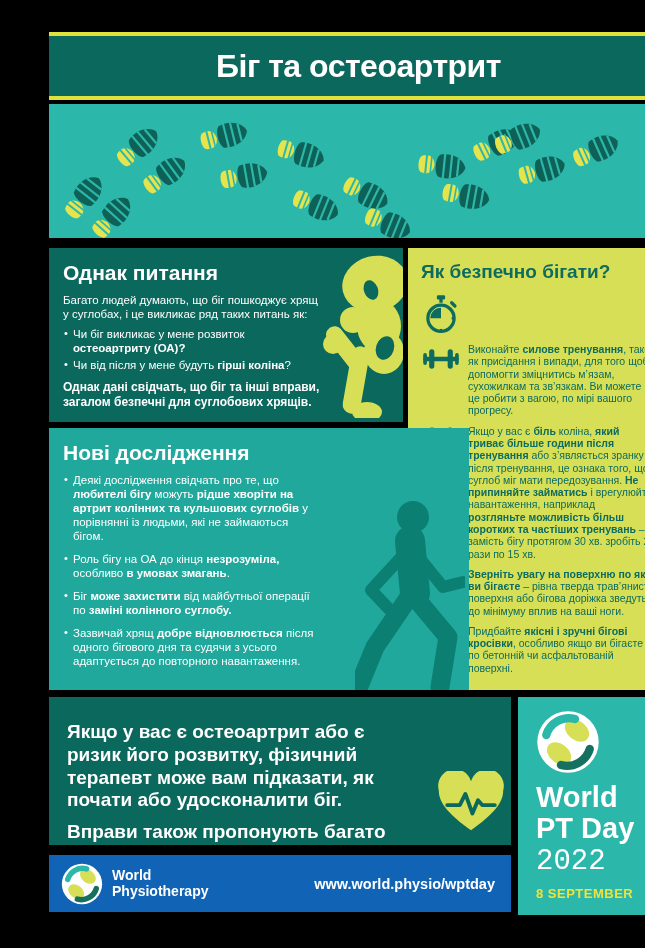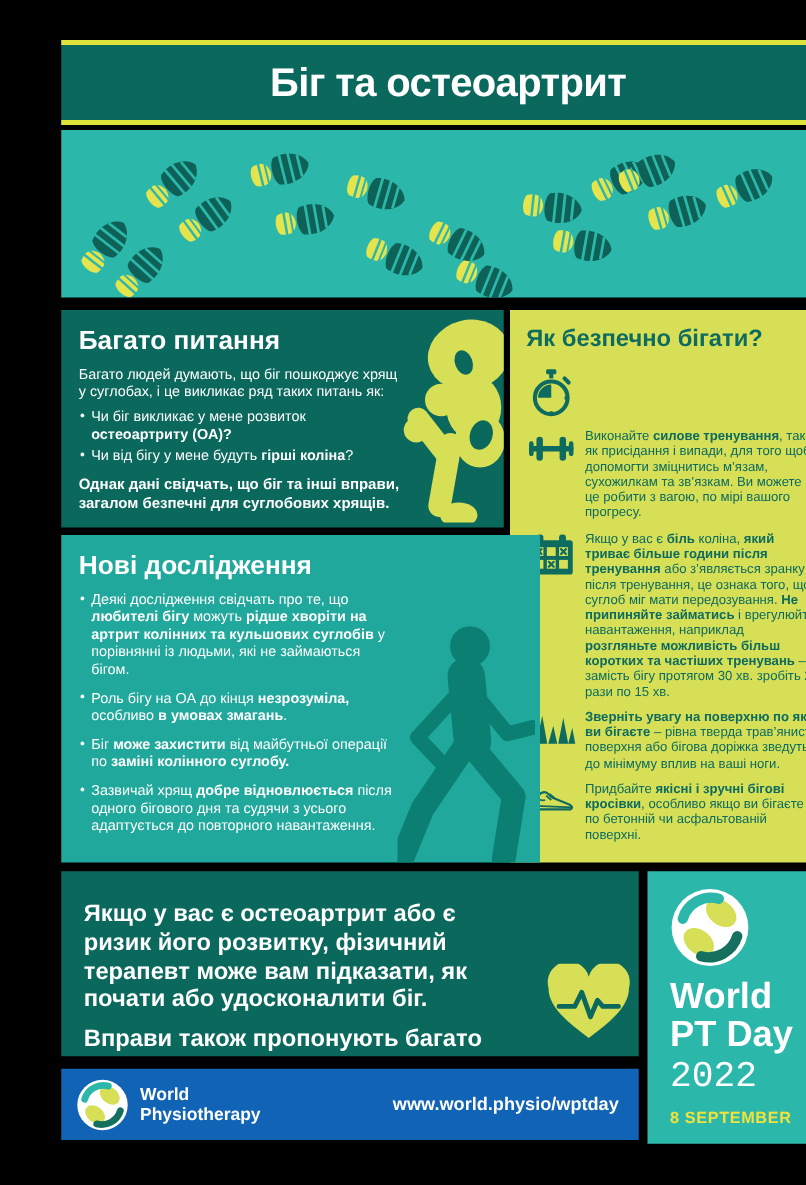--- a/index.html
+++ b/index.html
@@ -31,21 +31,21 @@
 
   
   .card-safety { left:372px; top:248px; width:260px; height:442px; background:#d6df55;
                  color:#0d6b60; padding:13px 13px 10px 13px; overflow:hidden; }
   .card-safety h2 { font-size:19px; font-weight:700; margin-bottom:10px; }
   .s-item { display:flex; gap:7px; margin-bottom:8px; }
   .s-icon { flex:0 0 40px; display:flex; justify-content:center; align-items:flex-start; padding-top:2px; }
   .s-text { font-size:10.5px; line-height:1.17; flex:1; }
 
   
-  .card-research { left:13px; top:428px; width:383px; height:262px; background:#1fa89b;
+  .card-research { left:13px; top:428px; width:420px; height:262px; background:#1fa89b;
                    color:#fff; padding:13px 14px; overflow:hidden; }
   .card-research .q { font-size:11.5px; line-height:1.22; width:252px; position:relative;
                       padding-left:10px; margin-bottom:9px; }
   .card-research .q::before { content:"•"; position:absolute; left:1px; top:0; font-size:11px; }
   .runner { position:absolute; right:4px; top:62px; width:110px; height:210px; }
 
   
   .advice { left:13px; top:697px; width:462px; height:148px; background:#0b685d;
             color:#fff; padding:24px 18px; overflow:hidden; }
   .advice p { font-size:19px; line-height:1.2; font-weight:700; max-width:345px; }
@@ -112,24 +112,24 @@
       <use href="#fp" transform="translate(394,62) rotate(6)"></use>
       <use href="#fp" transform="translate(418,92) rotate(10)"></use>
       <use href="#fp" transform="translate(448,40) rotate(-26)"></use>
       <use href="#fp" transform="translate(470,34) rotate(-22)"></use>
       <use href="#fp" transform="translate(494,66) rotate(-16)"></use>
       <use href="#fp" transform="translate(548,46) rotate(-24)"></use>
     </svg>
   </div>
 
   <div class="abs card-faq">
-    <h2>Багато питання</h2>
+    <h2>Однак питання</h2>
     <div class="intro">Багато людей думають, що біг пошкоджує хрящ у суглобах, і це викликає ряд таких питань як:</div>
     <div class="q"><span>Чи біг викликає у мене розвиток </span><strong>остеоартриту (ОА)?</strong></div>
-    <div class="q"><span>Чи від бігу у мене будуть </span><strong>гірші коліна</strong><span>?</span></div>
+    <div class="q"><span>Чи від після у мене будуть </span><strong>гірші коліна</strong><span>?</span></div>
     <div class="concl">Однак дані свідчать, що біг та інші вправи, загалом безпечні для суглобових хрящів.</div>
     <svg class="bone" viewBox="0 0 106 164">
       <g fill="#d6df55">
         <ellipse cx="70" cy="30" rx="33" ry="28" transform="rotate(-14 70 30)"></ellipse>
         <ellipse cx="74" cy="72" rx="22" ry="26"></ellipse>
         <ellipse cx="79" cy="98" rx="20" ry="22"></ellipse>
         <circle cx="48" cy="66" r="13"></circle>
         <rect x="14" y="84" width="52" height="17" rx="8" transform="rotate(52 38 94)"></rect>
         <rect x="42" y="92" width="18" height="68" rx="9" transform="rotate(10 51 126)"></rect>
         <ellipse cx="62" cy="158" rx="15" ry="10"></ellipse>

